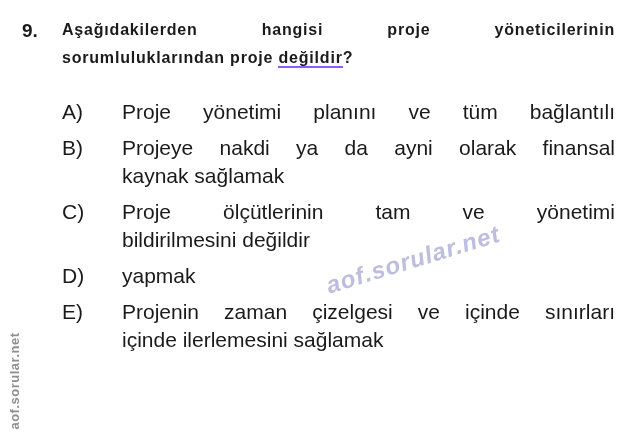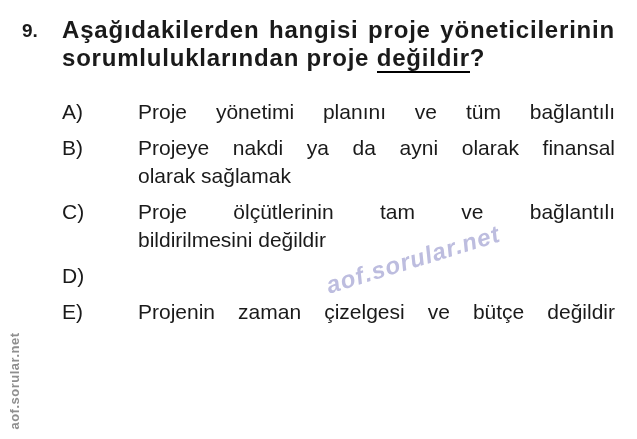--- a/index.html
+++ b/index.html
@@ -57,52 +57,52 @@
   .q-num {
     width: 40px;
     font-size: 19px;
     font-weight: bold;
     color: #1a1a1a;
     line-height: 28px;
     padding-top: 1px;
   }
   .q-text { flex: 1; }
   .q-line {
-    font-size: 24px;
+    font-size: 16px;
     font-weight: bold;
     color: #1a1a1a;
     line-height: 28px;
     letter-spacing: 0.8px;
   }
   .just {
     text-align: justify;
     text-align-last: justify;
   }
   .underlined {
-    border-bottom: 2px solid #000000;
+    border-bottom: 2px solid #8b5cf6;
   }
 
   
   .options {
     position: absolute;
     top: 98px; left: 62px;
     width: 553px;
     z-index: 2;
   }
   .option {
     display: flex;
     margin-bottom: 8px;
   }
   .opt-letter {
     width: 60px;
     font-size: 21px;
     color: #1a1a1a;
     line-height: 28px;
   }
-  .opt-text { flex: 1; margin-left: 16px; }
+  .opt-text { flex: 1; }
   .opt-line {
     font-size: 21px;
     color: #1a1a1a;
     line-height: 28px;
   }
 </style>
 </head>
 <body>
 
 <div class="page">
@@ -125,39 +125,41 @@
       <div class="opt-letter">A)</div>
       <div class="opt-text">
         <div class="opt-line just">Proje yönetimi planını ve tüm bağlantılı</div>
       </div>
     </div>
 
     <div class="option">
       <div class="opt-letter">B)</div>
       <div class="opt-text">
         <div class="opt-line just">Projeye nakdi ya da ayni olarak finansal</div>
-        <div class="opt-line">olarak sağlamak</div>
+        <div class="opt-line">kaynak sağlamak</div>
       </div>
     </div>
 
     <div class="option">
       <div class="opt-letter">C)</div>
       <div class="opt-text">
-        <div class="opt-line just">Proje ölçütlerinin tam ve bağlantılı</div>
+        <div class="opt-line just">Proje ölçütlerinin tam ve yönetimi</div>
         <div class="opt-line">bildirilmesini değildir</div>
       </div>
     </div>
 
     <div class="option">
       <div class="opt-letter">D)</div>
       <div class="opt-text">
+        <div class="opt-line">yapmak</div>
       </div>
     </div>
 
     <div class="option">
       <div class="opt-letter">E)</div>
       <div class="opt-text">
-        <div class="opt-line just">Projenin zaman çizelgesi ve bütçe değildir</div>
+        <div class="opt-line just">Projenin zaman çizelgesi ve içinde sınırları</div>
+        <div class="opt-line">içinde ilerlemesini sağlamak</div>
       </div>
     </div>
 
   </div>
 </div>
 
 </body></html>

